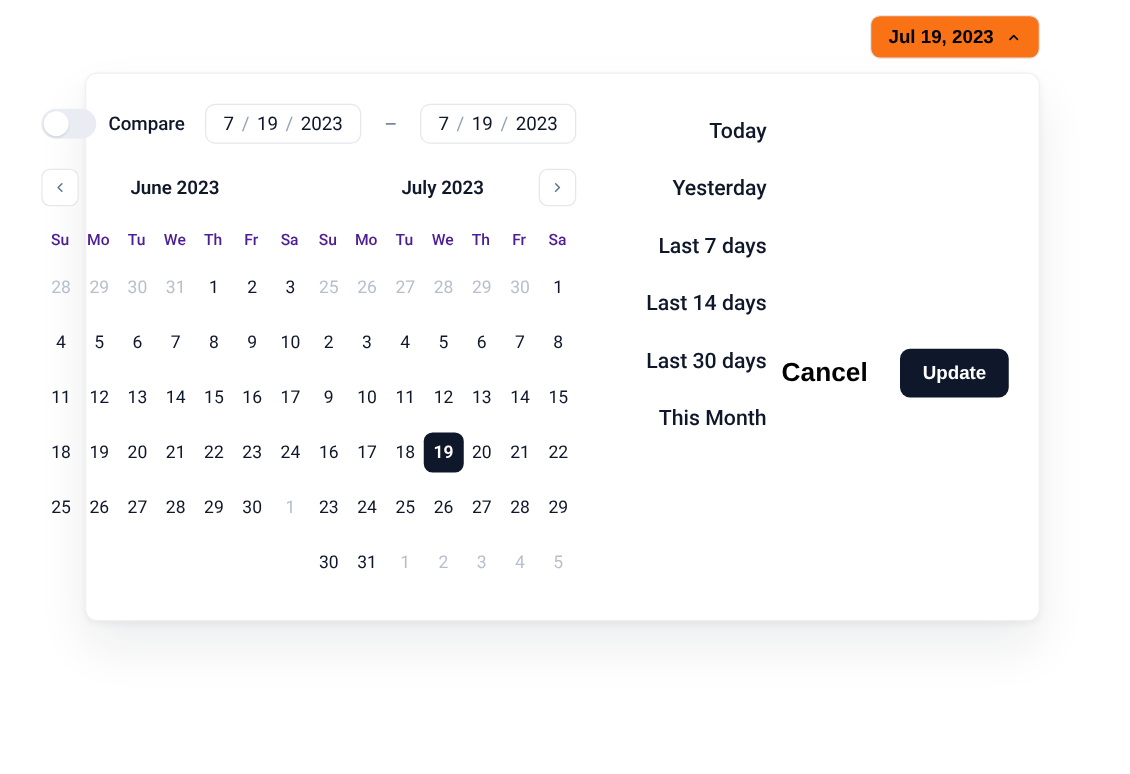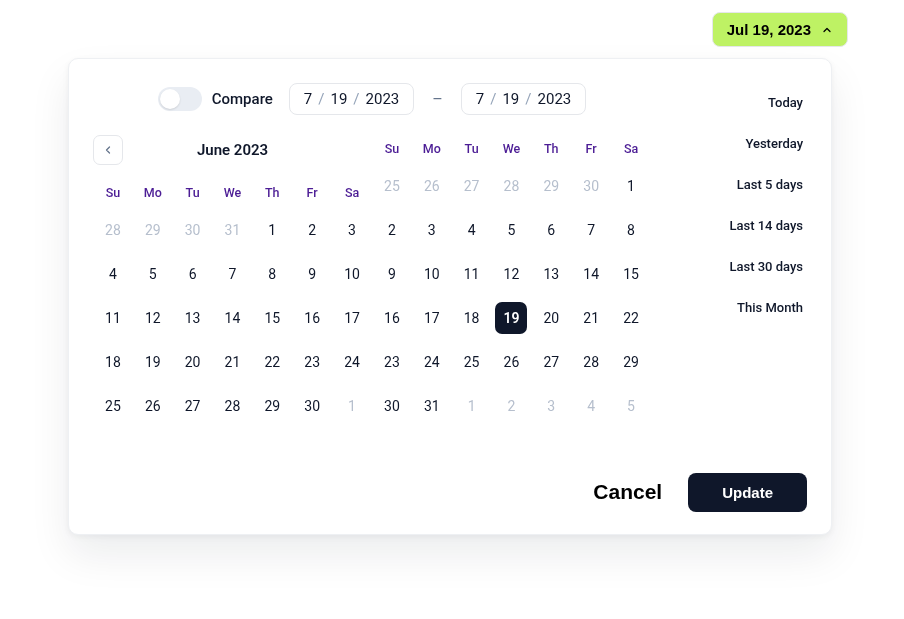--- a/index.html
+++ b/index.html
@@ -11,24 +11,24 @@
       font-family: -apple-system, BlinkMacSystemFont, "Segoe UI", Roboto, sans-serif;
       background: #fff;
       width: 904px;
       height: 619px;
       position: relative;
       color: #0f172a;
     }
     .trigger-btn {
       position: absolute;
       top: 12px;
-      right: 56px;
+      right: 72px;
       border: 1px solid #e5e7eb;
       border-radius: 8px;
-      background: #bef264;
+      background: #f97316;
       padding: 8px 14px;
       display: flex;
       align-items: center;
       gap: 10px;
       font-size: 15px;
       font-weight: 600;
       cursor: pointer;
     }
     .chevron-up {
       width: 12px;
@@ -44,21 +44,21 @@
       position: absolute;
       top: 58px;
       left: 68px;
       right: 72px;
       border: 1px solid #eef0f3;
       border-radius: 10px;
       box-shadow: 0 20px 40px rgba(15,23,42,0.08), 0 2px 6px rgba(15,23,42,0.05);
       background: #fff;
       padding: 24px 24px 20px 24px;
       display: flex;
-      flex-direction: column;
+      flex-direction: row;
       justify-content: flex-end;
     }
     .top-row {
       display: flex;
       align-items: flex-start;
       gap: 20px;
     }
     .calendars-col {
       flex: 1;
       display: flex;
@@ -184,21 +184,21 @@
     }
     .presets {
       width: 136px;
       display: flex;
       flex-direction: column;
       gap: 6px;
       padding-top: 2px;
     }
     .preset {
       text-align: right;
-      font-size: 13px;
+      font-size: 17px;
       font-weight: 500;
       padding: 10px 4px;
       cursor: pointer;
       border-radius: 6px;
     }
     .footer {
       display: flex;
       justify-content: flex-end;
       align-items: center;
       gap: 18px;
@@ -212,21 +212,21 @@
       cursor: pointer;
       padding: 10px 8px;
     }
     .update-btn {
       background: #0f172a;
       color: #fff;
       border: none;
       border-radius: 8px;
       font-size: 15px;
       font-weight: 600;
-      padding: 11px 34px;
+      padding: 11px 18px;
       cursor: pointer;
     }
   </style>
 </head>
 <body>
 
 <button class="trigger-btn">
   <span>Jul 19, 2023</span>
   <span class="chevron-up">
     <svg viewBox="0 0 24 24" fill="none" stroke="currentColor" stroke-width="2.5" stroke-linecap="round" stroke-linejoin="round">
@@ -331,20 +331,30 @@
                   <td><span class="day">27</span></td>
                   <td><span class="day">28</span></td>
                   <td><span class="day">29</span></td>
                   <td><span class="day">30</span></td>
                   <td><span class="day outside">1</span></td>
                 </tr>
               </tbody>
             </table>
           </div>
           <div class="month">
+            <div class="month-header">
+              <div class="month-title">July 2023</div>
+              <div class="nav-btn right">
+                <span class="chevron">
+                  <svg viewBox="0 0 24 24" fill="none" stroke="currentColor" stroke-width="2.5" stroke-linecap="round" stroke-linejoin="round">
+                    <polyline points="9 18 15 12 9 6"></polyline>
+                  </svg>
+                </span>
+              </div>
+            </div>
             <table class="cal">
               <thead>
                 <tr>
                   <th>Su</th>
                   <th>Mo</th>
                   <th>Tu</th>
                   <th>We</th>
                   <th>Th</th>
                   <th>Fr</th>
                   <th>Sa</th>
@@ -408,21 +418,21 @@
               </tbody>
             </table>
           </div>
         </div>
 
     </div>
 
     <div class="presets" id="presets-list">
         <div class="preset">Today</div>
         <div class="preset">Yesterday</div>
-        <div class="preset">Last 5 days</div>
+        <div class="preset">Last 7 days</div>
         <div class="preset">Last 14 days</div>
         <div class="preset">Last 30 days</div>
         <div class="preset">This Month</div>
       </div>
   </div>
 
   <div class="footer">
     <button class="cancel-btn">Cancel</button>
     <button class="update-btn">Update</button>
   </div>

